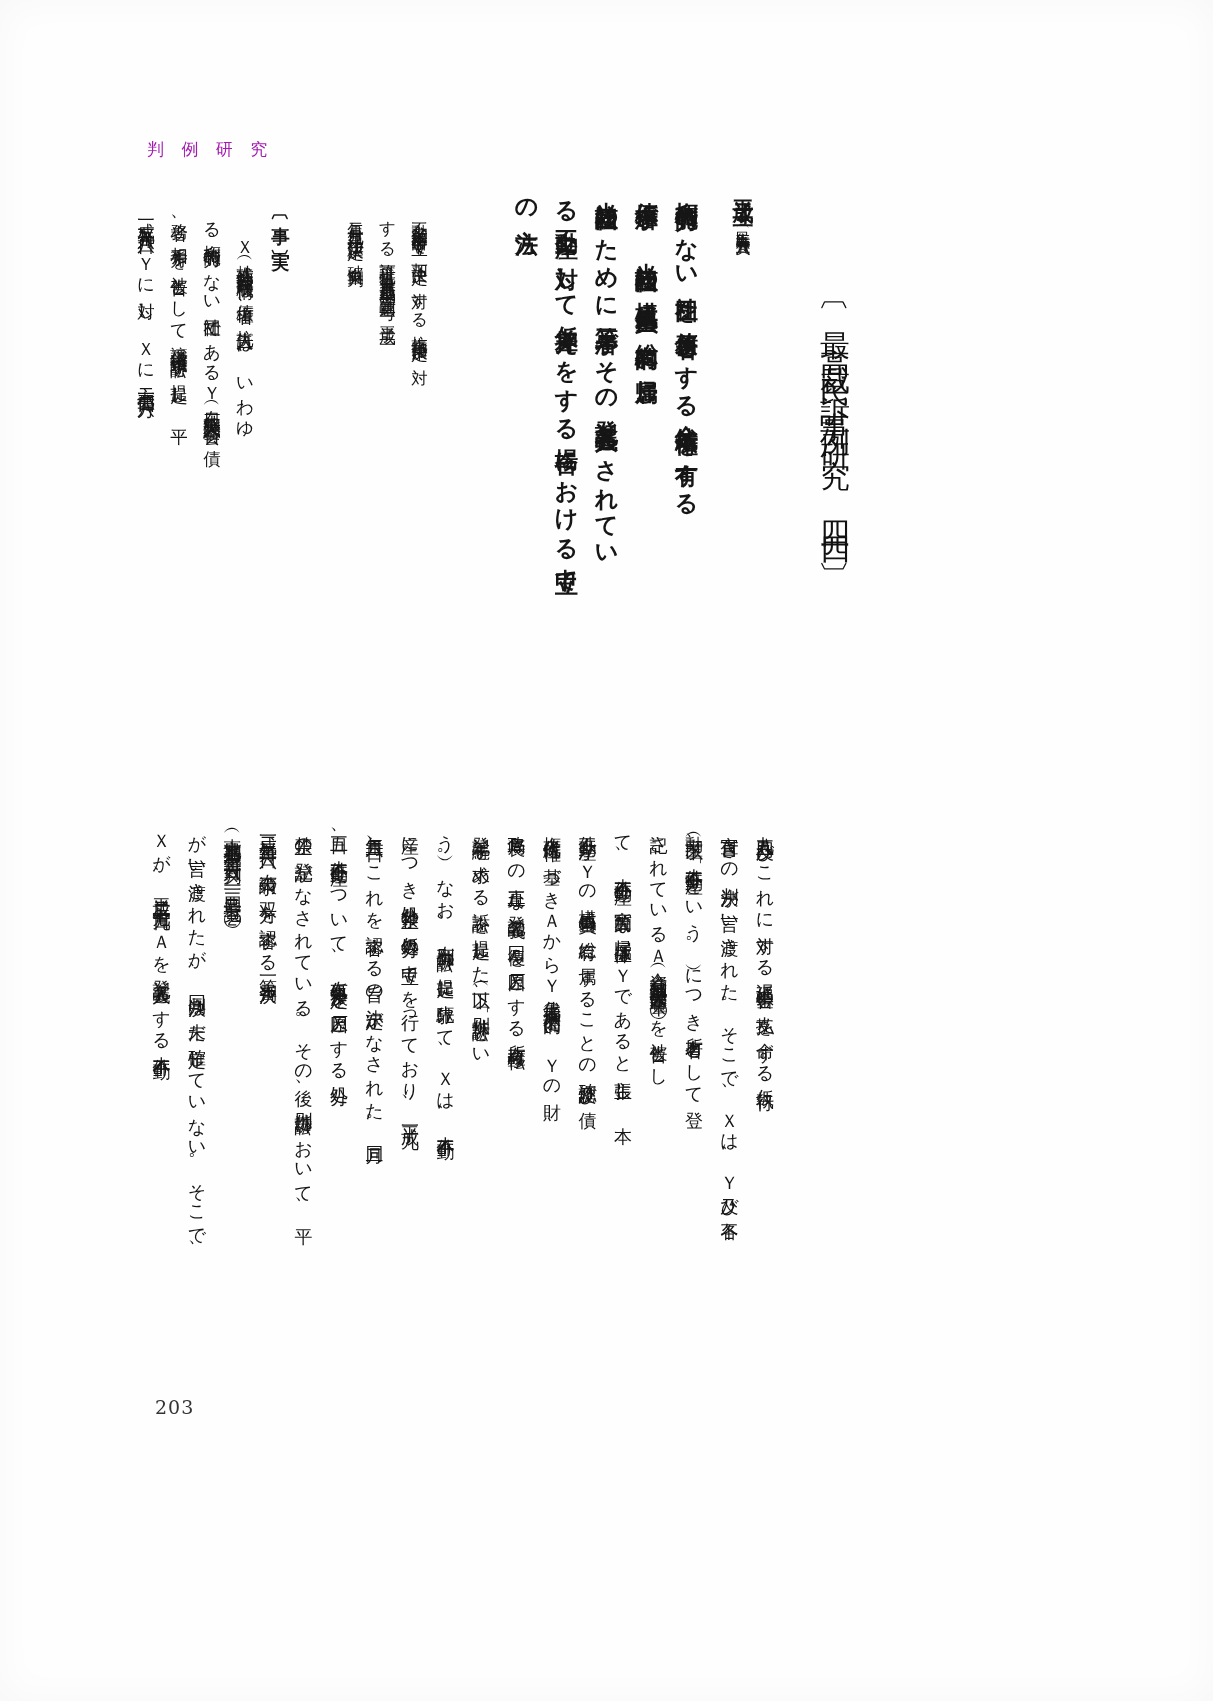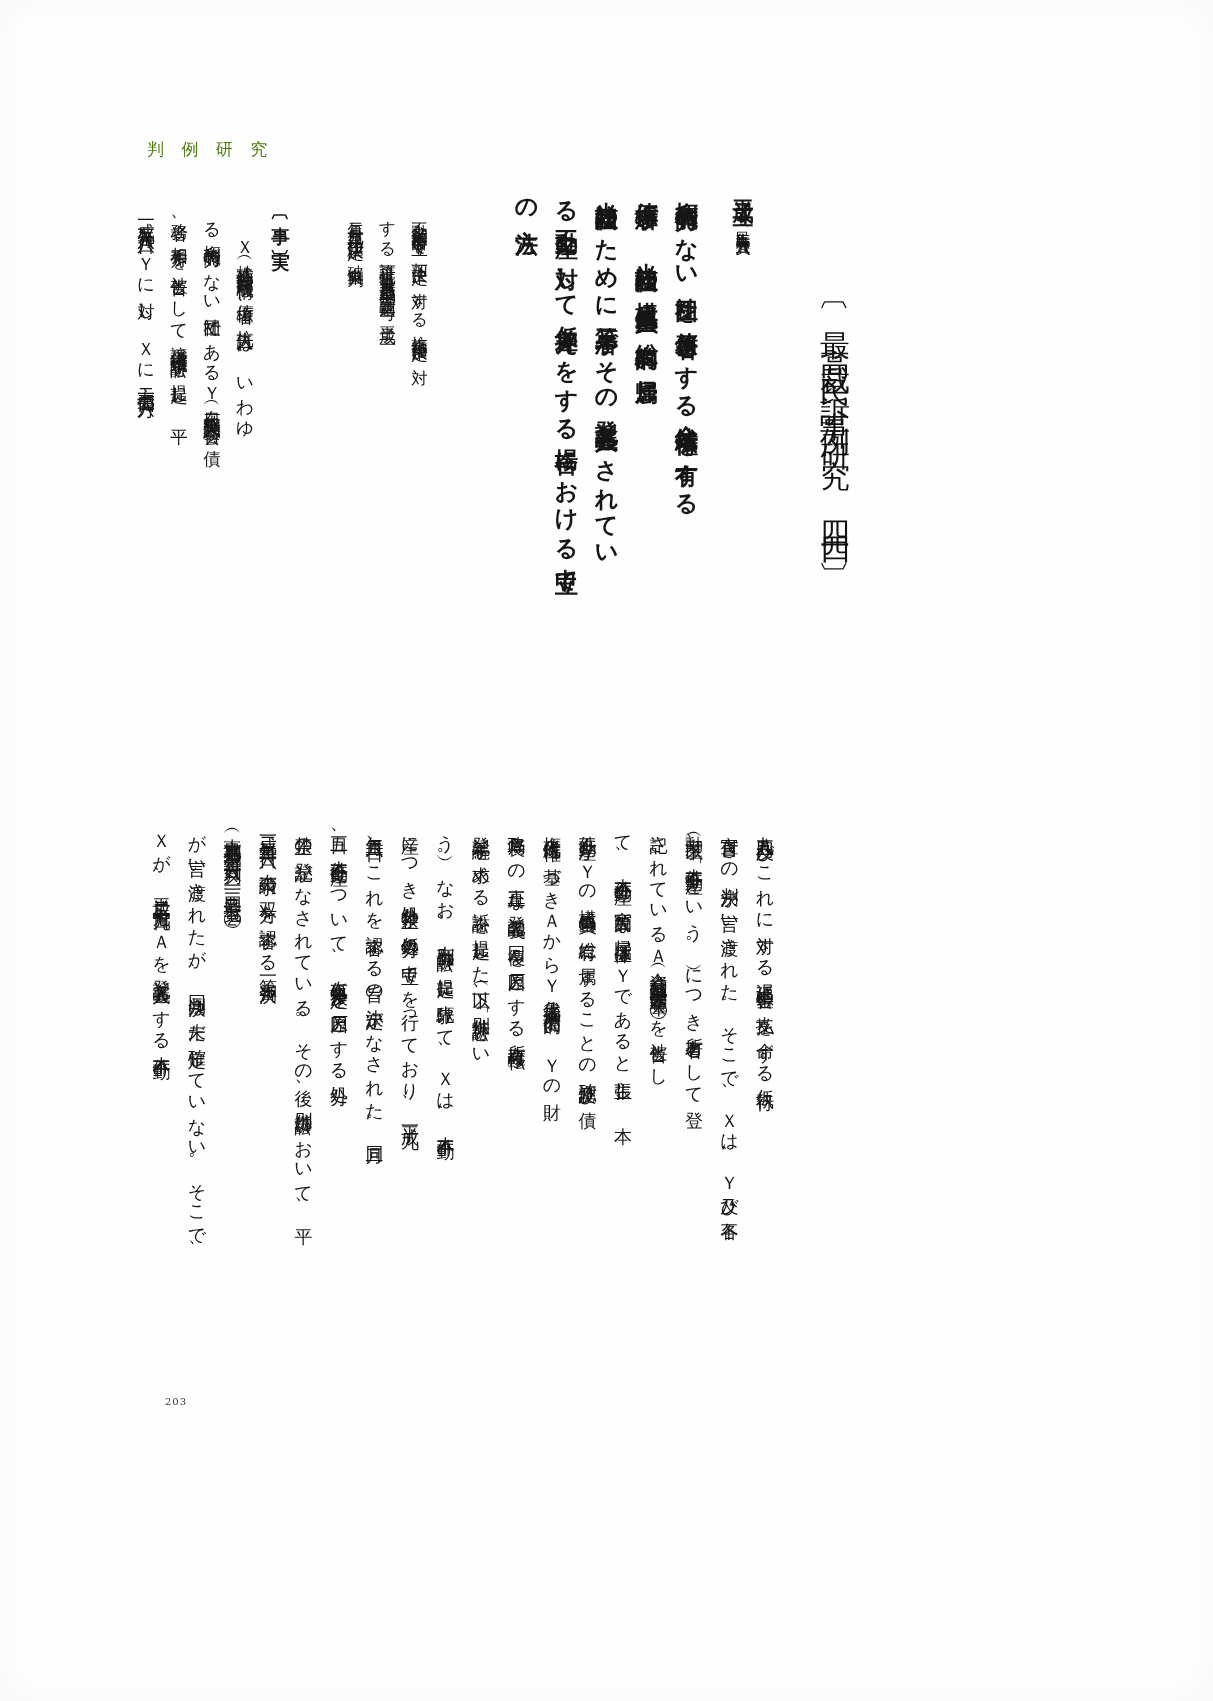--- a/index.html
+++ b/index.html
@@ -21,21 +21,21 @@
     box-shadow: inset 0 0 40px rgba(0,0,0,0.03);
   }
 
   
   .running-head {
     position: absolute;
     top: 138px;
     left: 147px;
     font-size: 17px;
     letter-spacing: 6px;
-    color: #4d7c0f;
+    color: #a21caf;
     white-space: nowrap;
   }
 
   
   .series-title {
     position: absolute;
     top: 292px;
     right: 358px;
     height: 760px;
     writing-mode: vertical-rl;
@@ -126,24 +126,23 @@
     line-height: 35.5px;
     letter-spacing: 2px;
     white-space: nowrap;
     color: #161616;
   }
 
   .page-number {
     position: absolute;
     left: 155px;
     top: 1396px;
-    font-size: 10px;
+    font-size: 19px;
     letter-spacing: 1px;
     color: #333;
-    margin-left: 10px;
   }
 </style>
 </head>
 <body>
 
 <div class="page">
 
   <div class="running-head">判 例 研 究</div>
 
   <div class="series-title">〔最高裁民訴事例研究　四四一〕</div>

